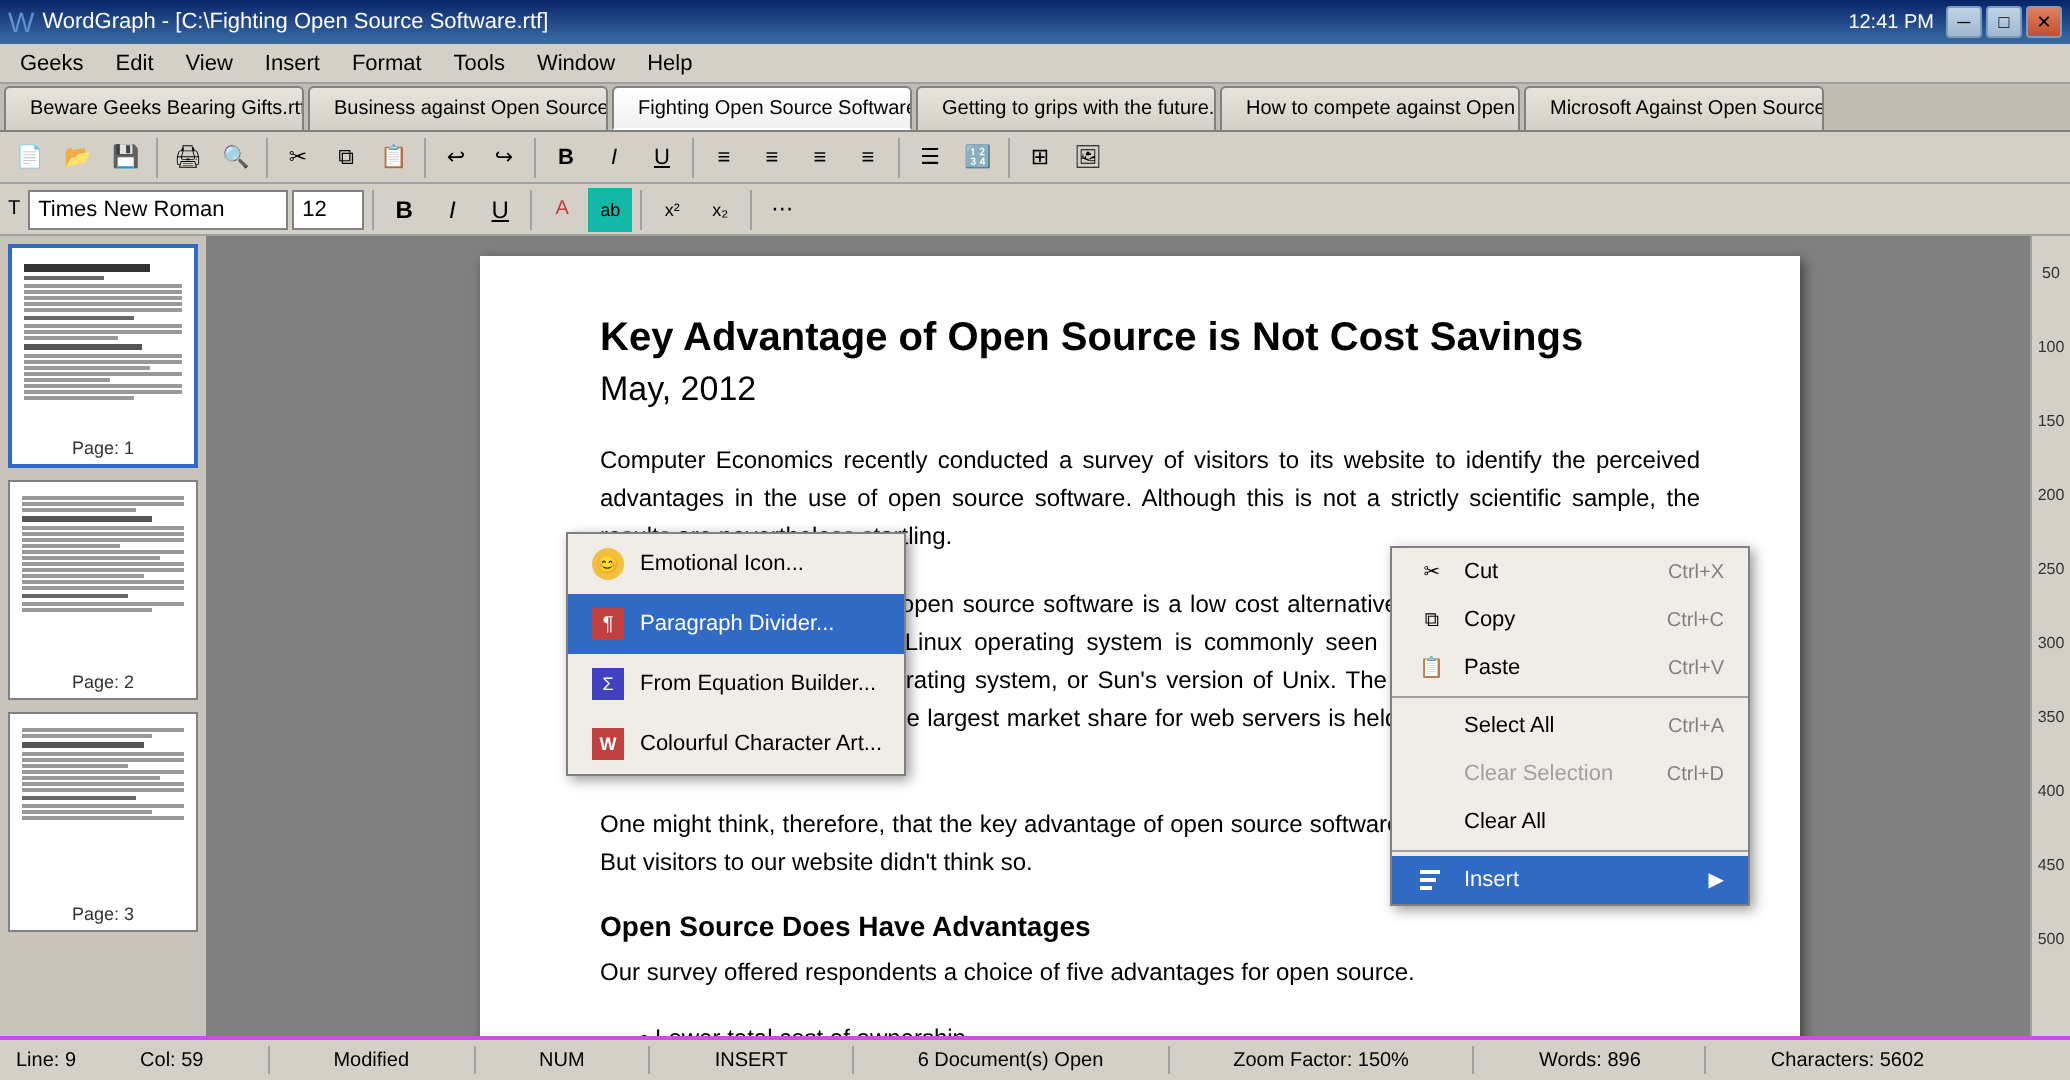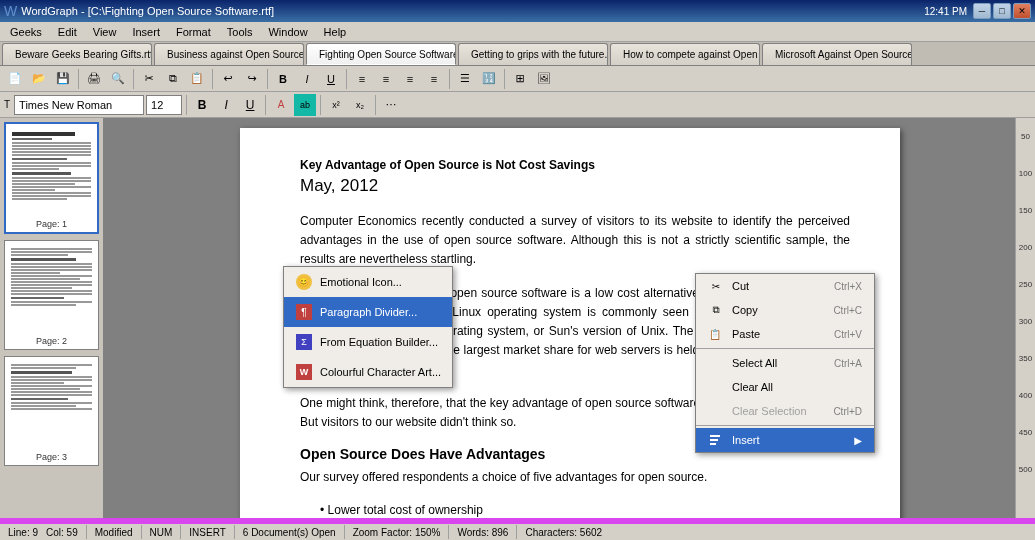--- a/index.html
+++ b/index.html
@@ -114,21 +114,21 @@
       background: #d4d0c8; border-right: 1px solid #a0a0a0;
       display: flex; flex-direction: column; align-items: center; font-size: 8px; color: #333;
     }
     .ruler-right {
       position: absolute; right: 0; top: 0; width: 20px; height: 100%;
       background: #d4d0c8; border-left: 1px solid #a0a0a0;
       display: flex; flex-direction: column; align-items: center; font-size: 8px; color: #333;
     }
     .ruler-mark { margin: 14px 0; font-size: 8px; }
 
-    .doc-title { font-size: 12px; font-weight: bold; margin-bottom: 4px; }
+    .doc-title { font-size: 20px; font-weight: bold; margin-bottom: 4px; }
     .doc-date { font-size: 17px; margin-bottom: 16px; }
     .doc-para { font-size: 12px; line-height: 1.6; margin-bottom: 14px; text-align: justify; }
     .doc-heading2 { font-size: 14px; font-weight: bold; margin-bottom: 6px; }
     .doc-bullet { font-size: 12px; line-height: 1.6; padding-left: 20px; }
 
     
     .context-menu {
       position: absolute;
       top: 155px; left: 590px;
       background: #f0ede8;
@@ -166,22 +166,22 @@
     .sub-item {
       display: flex; align-items: center; padding: 5px 10px;
       cursor: pointer;
     }
     .sub-item.highlight { background: #316ac5; color: white; }
     .sub-icon { width: 20px; height: 20px; margin-right: 6px; display: flex; align-items: center; justify-content: center; }
 
     
     .status-bar {
       height: 22px; background: #d4d0c8;
-      border-top: 6px solid #d946ef;
-      display: flex; align-items: center; padding: 0 8px; gap: 8px;
+      border-top: 2px solid #d946ef;
+      display: flex; align-items: center; padding: 0 8px; gap: 32px;
       font-size: 10px;
     }
     .status-sep { width: 1px; height: 14px; background: #a0a0a0; }
 
     .doc-wrapper { display: flex; flex: 1; position: relative; }
   </style>
 </head>
 <body>
 
 <div class="title-bar">
@@ -411,28 +411,28 @@
           <span class="ctx-item-icon">📋</span>
           <span>Paste</span>
           <span class="ctx-item-shortcut">Ctrl+V</span>
         </div>
         <div class="ctx-separator"></div>
         <div class="ctx-item">
           <span class="ctx-item-icon"></span>
           <span>Select All</span>
           <span class="ctx-item-shortcut">Ctrl+A</span>
         </div>
-        <div class="ctx-item">
-          <span class="ctx-item-icon"></span>
-          <span>Clear All</span>
-        </div>
         <div class="ctx-item disabled">
           <span class="ctx-item-icon"></span>
           <span>Clear Selection</span>
           <span class="ctx-item-shortcut">Ctrl+D</span>
+        </div>
+        <div class="ctx-item">
+          <span class="ctx-item-icon"></span>
+          <span>Clear All</span>
         </div>
         <div class="ctx-separator"></div>
         <div class="ctx-item highlight">
           <span class="ctx-item-icon">
             <svg width="14" height="14" viewBox="0 0 14 14">
               <rect x="1" y="2" width="10" height="2" fill="white"></rect>
               <rect x="1" y="6" width="8" height="2" fill="white"></rect>
               <rect x="1" y="10" width="6" height="2" fill="white"></rect>
             </svg>
           </span>

